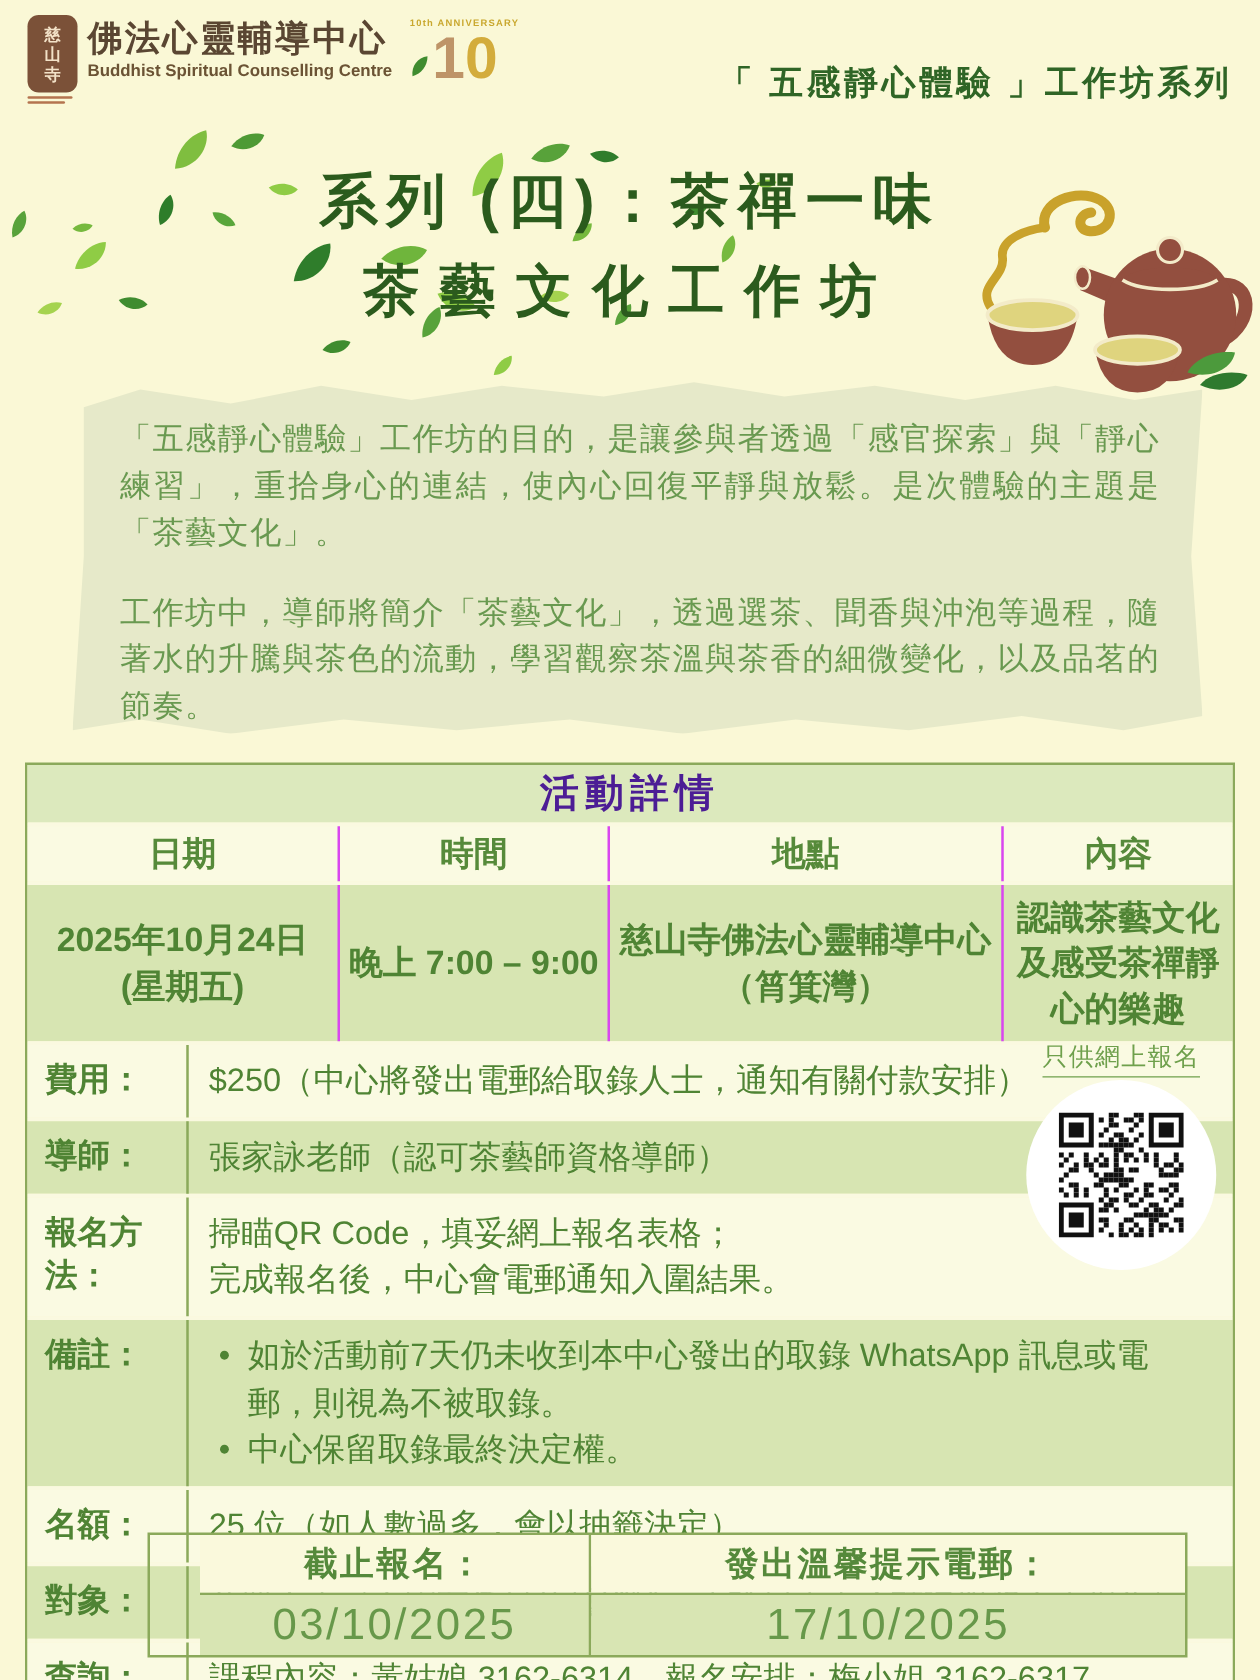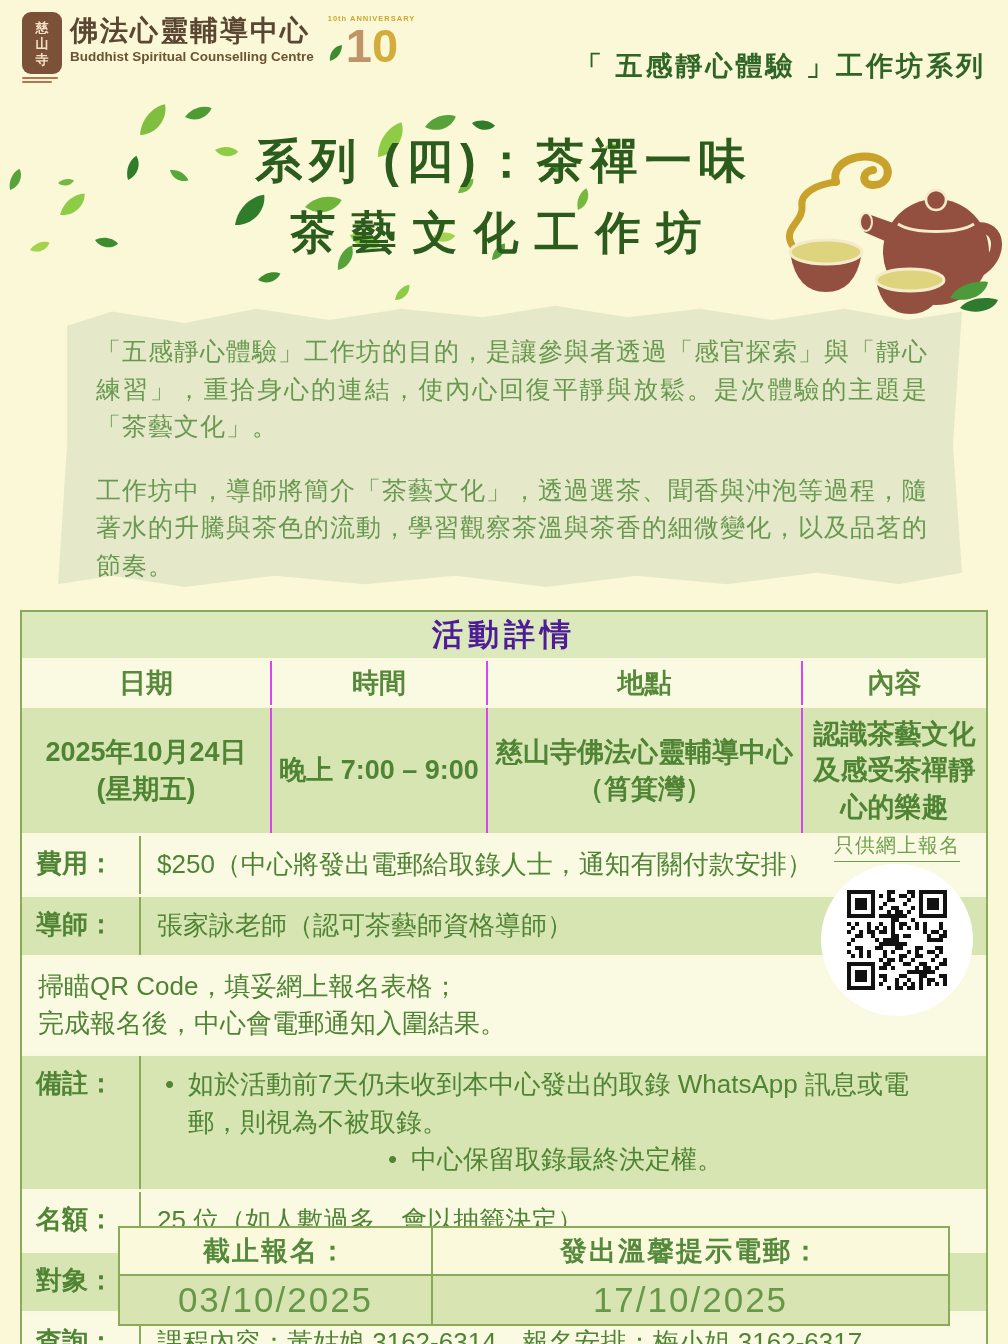--- a/index.html
+++ b/index.html
@@ -52,34 +52,34 @@
   .t-cols{display:flex;background:#FAFAE2;}
   .t-cols .cell{height:44px;display:flex;align-items:center;justify-content:center;
     font-size:27px;font-weight:600;color:#568A3A;box-sizing:border-box;}
   .t-data{display:flex;background:#D7E5B2;}
   .t-data .cell{box-sizing:border-box;display:flex;flex-direction:column;align-items:center;justify-content:center;
     padding:8px 6px;font-size:27px;font-weight:600;line-height:1.35;text-align:center;color:#4F8434;}
   .c1{width:250px;} .c2{width:216px;} .c3{width:315px;} .c4{flex:1;}
   .vline{border-right:2px solid #d946ef;}
   .t-info{display:flex;background:#FAFAE2;}
   .t-info.green{background:#D7E5B2;}
-  .t-info .label{width:119px;box-sizing:border-box;padding:10px 4px 10px 14px;
+  .t-info .label{width:129px;box-sizing:border-box;padding:10px 4px 10px 14px;
     font-size:26px;font-weight:600;border-right:2px solid #8BA95B;display:flex;align-items:flex-start;}
   .t-info .content{flex:1;box-sizing:border-box;padding:10px 14px 10px 16px;
     font-size:26px;line-height:1.45;display:flex;flex-direction:column;justify-content:center;}
   .bullet{display:flex;}
   .bullet::before{content:"•";margin:0 14px 0 8px;}
   
   .qr-box{position:absolute;left:812px;top:832px;width:170px;text-align:center;}
   .qr-caption{display:inline-block;font-size:20px;color:#6FA04C;letter-spacing:1px;
     border-bottom:1.5px solid #6FA04C;padding-bottom:2px;}
   .qr-circle{width:152px;height:152px;background:#FFFFFF;border-radius:50%;margin:2px auto 0;
     display:flex;align-items:center;justify-content:center;}
   
-  .deadline{position:absolute;left:118px;top:1226px;width:832px;border:2px solid #8BA95B;box-sizing:border-box;}
+  .deadline{position:absolute;left:118px;top:1226px;width:832px;border:2px solid #8BA95B;box-sizing:border-box;padding-left:40px;}
   .d-row{display:flex;}
   .d-head .d-cell{height:46px;font-size:27px;font-weight:600;color:#55893B;background:#FAF9DC;}
   .d-vals .d-cell{height:48px;font-size:35px;font-weight:500;color:#67984A;background:#D8E5B3;}
   .d-cell{display:flex;align-items:center;justify-content:center;box-sizing:border-box;letter-spacing:2px;}
   .d-left{width:313px;border-right:2px solid #8BA95B;}
   .d-right{flex:1;}
   .d-hline{height:2px;background:#8BA95B;}
 </style>
 </head>
 <body>
@@ -221,29 +221,30 @@
     </div>
     <div class="t-sep"></div>
     <div class="t-info green">
       <div class="label">導師：</div>
       <div class="content">
           <div>張家詠老師（認可茶藝師資格導師）</div>
         </div>
     </div>
     <div class="t-sep"></div>
     <div class="t-info">
+      <div class="label">報名方法：</div>
       <div class="content">
         <div>掃瞄QR Code，填妥網上報名表格；</div>
         <div>完成報名後，中心會電郵通知入圍結果。</div>
       </div>
     </div>
     <div class="t-sep"></div>
     <div class="t-info green">
       <div class="label">備註：</div>
-      <div class="content" style="padding-right:40px;align-items:center;">
+      <div class="content" style="padding-right:40px;">
         <div class="bullet">
             <span>如於活動前7天仍未收到本中心發出的取錄 WhatsApp 訊息或電郵，則視為不被取錄。</span>
           </div>
         <div class="bullet">
             <span>中心保留取錄最終決定權。</span>
           </div>
       </div>
     </div>
     <div class="t-sep"></div>
     <div class="t-info">

